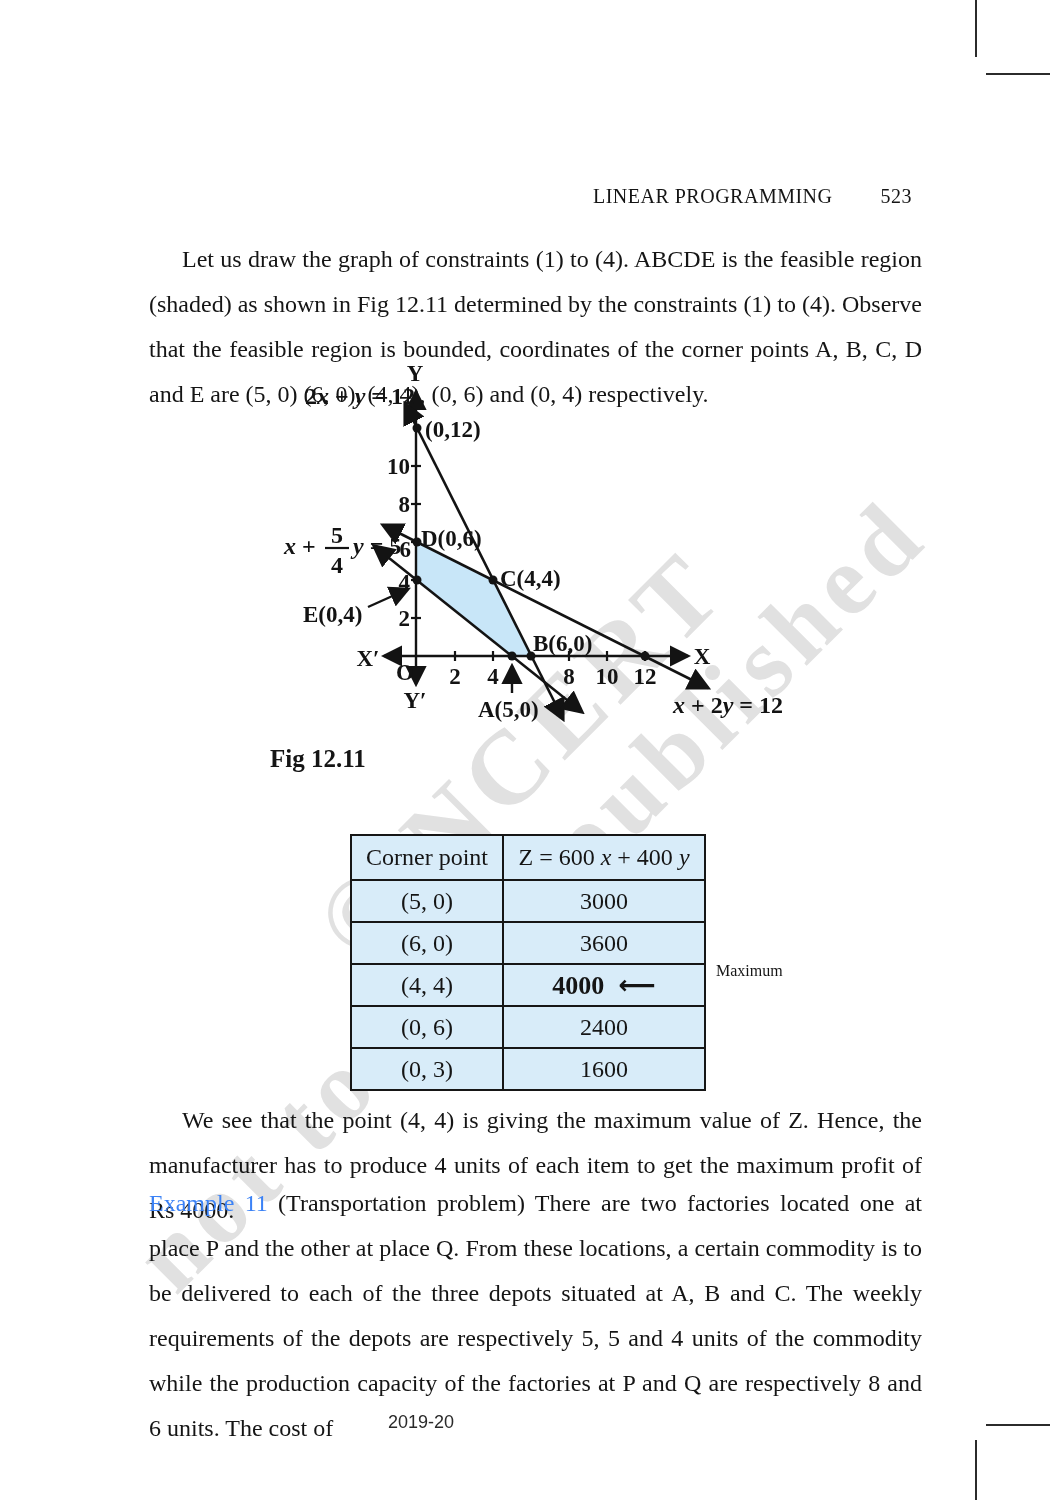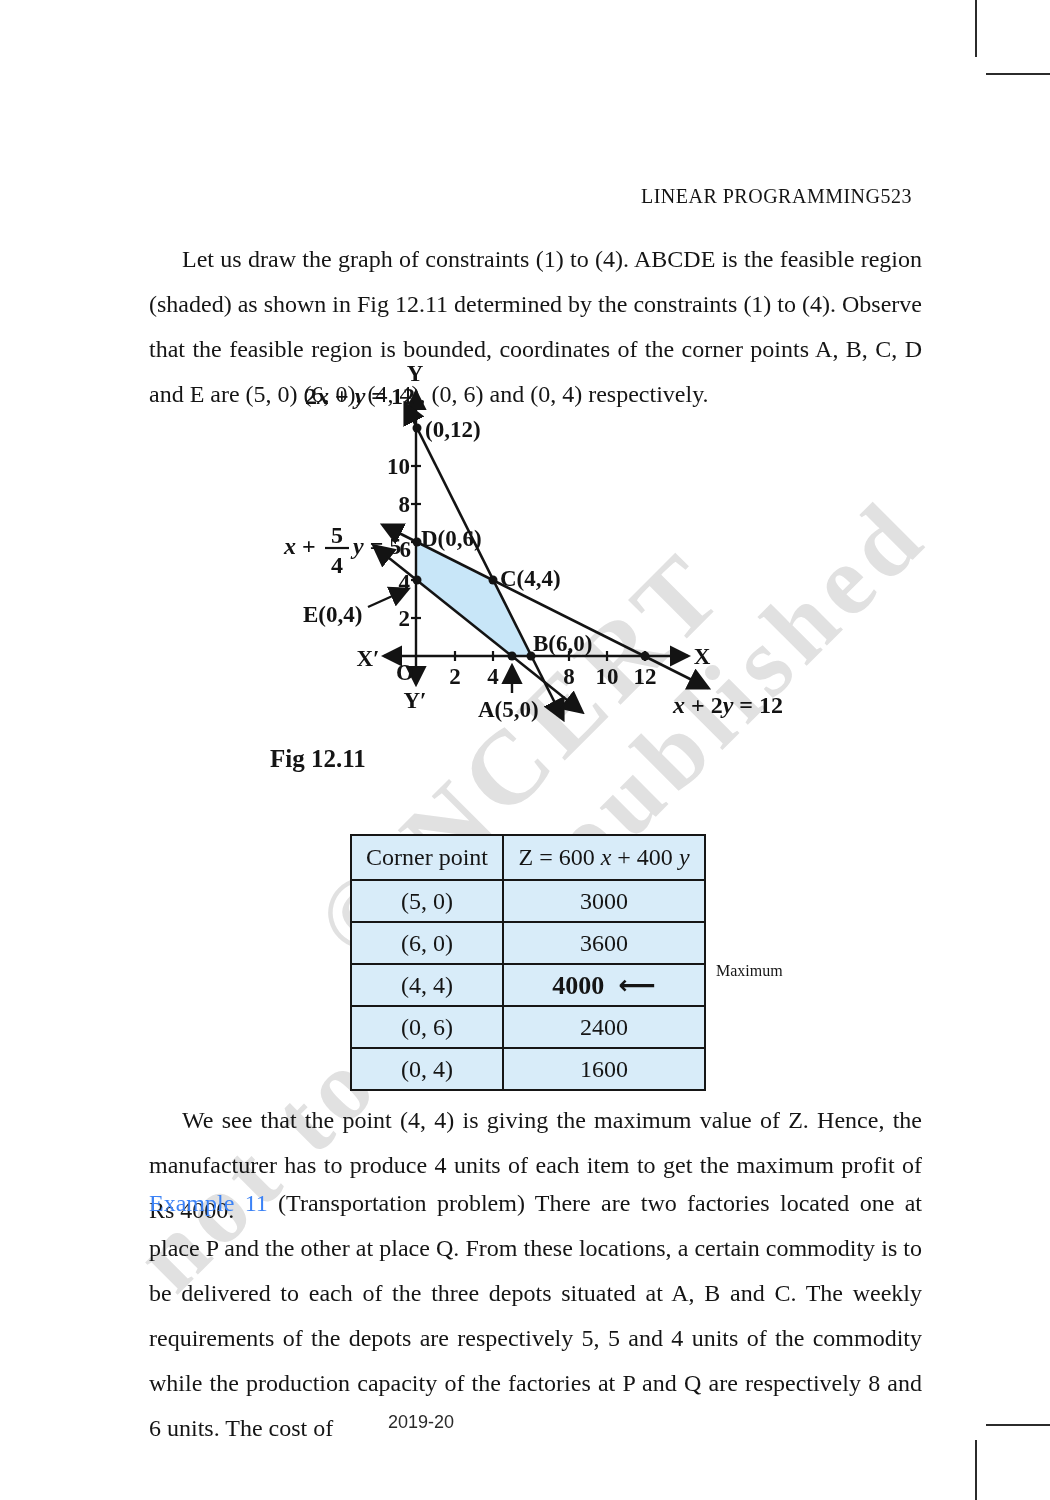--- a/index.html
+++ b/index.html
@@ -8,21 +8,21 @@
   
   .wm{position:absolute;white-space:nowrap;font-family:"Liberation Serif",serif;font-weight:bold;
       color:#d7d7d7;opacity:.75;transform:translate(-50%,-50%) rotate(-45deg);z-index:0;letter-spacing:8px;}
   .wm1{left:520px;top:755px;font-size:105px;}
   .wm2{left:530px;top:895px;font-size:100px;}
   
   .crop{position:absolute;background:#2b2b2b;}
   
   .header{position:absolute;top:185px;left:139px;width:773px;text-align:right;
           font-size:20px;letter-spacing:.5px;}
-  .header .pageno{}
+  .header .pageno{margin-left:48px;}
   
   .para{position:absolute;left:149px;width:773px;font-size:24px;line-height:45px;
         text-align:justify;}
   .indent{text-indent:33px;}
   .it{font-style:italic;}
   .bold{font-weight:normal;}
   .example-label{color:#3b82f6;font-weight:normal;}
   
   .figsvg{position:absolute;left:270px;top:355px;z-index:1;}
   .figsvg text{font-family:"Liberation Serif",serif;font-weight:bold;fill:#131313;font-size:23px;}
@@ -160,21 +160,21 @@
     </tr>
     <tr>
       <td>(4, 4)</td>
       <td><span class="maxval">4000</span><span class="long-arrow">⟵</span></td>
     </tr>
     <tr>
       <td>(0, 6)</td>
       <td>2400</td>
     </tr>
     <tr>
-      <td>(0, 4)</td>
+      <td>(0, 3)</td>
       <td>1600</td>
     </tr>
   </tbody>
     </table>
   <div class="maximum">Maximum</div>
 
   <div class="para indent" style="top:1098px;">We see that the point (4, 4) is giving the maximum value of Z. Hence, the manufacturer has to produce 4 units of each item to get the maximum profit of Rs 4000.</div>
 
   <div class="para" style="top:1181px;"><span class="example-label">Example 11</span><span class="bold"> (Transportation problem)</span><span> There are two factories  located one at place P and the other at place Q. From these locations, a certain commodity is to be delivered to each of the three depots situated at A, B and C. The weekly requirements of the depots are respectively 5, 5 and 4 units of the commodity while the production capacity of the factories at P and Q are respectively 8 and 6 units. The cost of</span></div>
 

